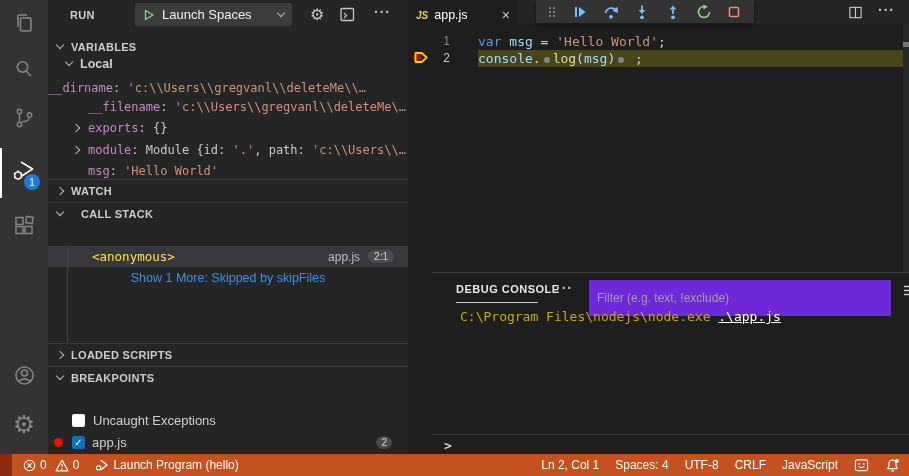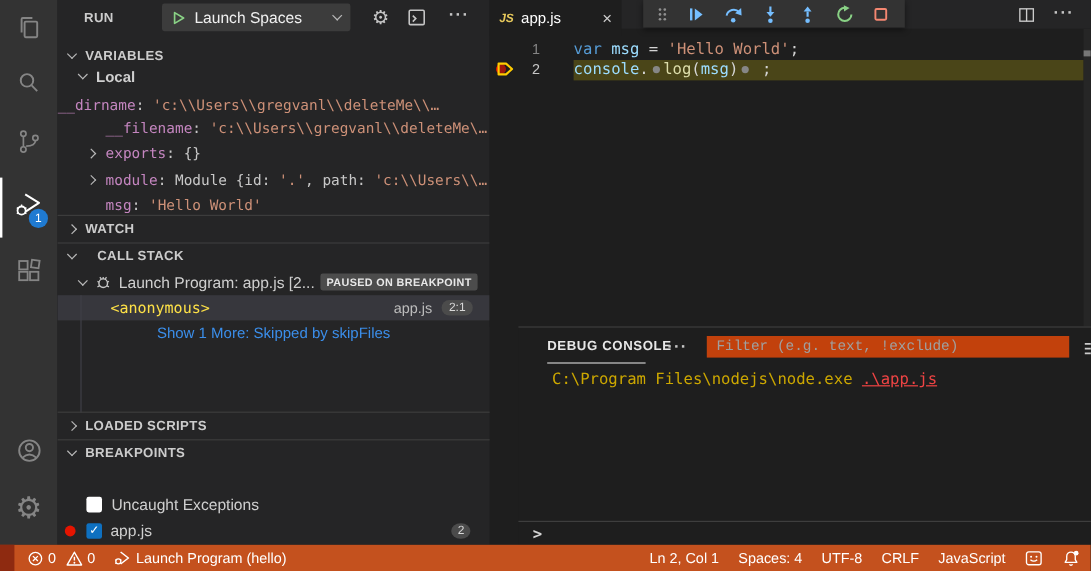--- a/index.html
+++ b/index.html
@@ -64,26 +64,26 @@
                margin:0 3px; vertical-align:middle; }
   #cur-line { position:absolute; left:70px; top:50px; width:425px; height:17px; background:#4a4518; }
   #ovr-ruler { position:absolute; right:0; top:24px; width:6px; height:248px; background:#262626; }
 
   
   #panel { left:432px; top:272px; width:501px; height:182px; background:#1e1e1e;
            border-top:1px solid #3e3e3e; }
   #panel-title { position:absolute; left:24px; top:10px; font-size:11px; font-weight:bold;
                  color:#e7e7e7; letter-spacing:.5px; }
   #panel-underline { position:absolute; left:24px; top:29px; width:82px; height:1px; background:#cccccc; }
-  #filter-input { position:absolute; left:157px; top:7px; width:302px; height:18px; background:#c2410c;
+  #filter-input { position:absolute; left:157px; top:7px; width:302px; height:36px; background:#6d28d9;
                   border:none; outline:none; color:#e0e0e0; font-size:12px; padding:0 8px;
-                  font-family:Liberation Mono, monospace; }
+                  font-family:Liberation Sans, sans-serif; }
   #filter-input::placeholder { color:#a0a0a0; }
   #console-out { position:absolute; left:28px; top:36px; font-size:13px; color:#cca700; white-space:pre; }
-  #console-out a { color:#ef4444; text-decoration:underline; }
+  #console-out a { color:#ffffff; text-decoration:underline; }
   #repl { position:absolute; left:0; top:161px; width:501px; height:21px; border-top:1px solid #3e3e3e; }
   #repl-prompt { position:absolute; left:12px; top:3px; color:#d4d4d4; font-size:13px; font-weight:bold; }
 
   
   #statusbar { left:0; top:454px; width:909px; height:22px; background:#c4511e; color:#ffffff;
                font-size:12px; display:flex; align-items:center; }
   #sb-remote { width:12px; height:22px; background:#8e2a10; flex:none; }
   .sb-item { display:flex; align-items:center; gap:4px; padding:0 5px; height:22px; color:#ffffff; }
   #sb-left { display:flex; align-items:center; gap:6px; padding-left:6px; }
   #sb-right { margin-left:auto; display:flex; align-items:center; gap:6px; padding-right:4px; }
@@ -210,31 +210,20 @@
     <div class="divider" style="top:179px;"></div>
     <div class="srow" style="top:180px; height:21px;">
       <span class="chev right" style="margin-left:9px;"></span>
       <span class="hdr" style="margin-left:8px;">WATCH</span>
     </div>
 
     <div class="divider" style="top:202px;"></div>
     <div class="srow" style="top:203px;">
       <span class="chev down" style="margin-left:9px;"></span>
       <span class="hdr" style="margin-left:18px;">CALL STACK</span>
-    </div>
-    <div class="srow" style="top:224px; height:22px;">
-      <span class="chev down" style="margin-left:18px;"></span>
-      <span style="margin-left:7px;">
-        <svg width="14" height="14" viewBox="0 0 14 14">
-            <circle cx="7" cy="8" r="3.6" fill="none" stroke="#c5c5c5" stroke-width="1.2"></circle>
-            <path d="M7 4.4 V2.8 M4.2 3 l1.2 1.4 M9.8 3 l-1.2 1.4 M2.2 6.5 l1.6 .7 M11.8 6.5 l-1.6 .7 M2.2 11 l1.7 -.8 M11.8 11 l-1.7 -.8" stroke="#c5c5c5" stroke-width="1.1" fill="none"></path>
-          </svg>
-      </span>
-      <span style="margin-left:6px; white-space:nowrap; overflow:hidden; max-width:170px;">Launch Program: app.js [2...</span>
-      <span class="badge-pill" style="margin-left:auto; margin-right:10px;">PAUSED ON BREAKPOINT</span>
     </div>
     <div class="srow" style="top:246px; background:#37373d; height:21px;">
       <span class="mono" style="margin-left:44px; font-size:12.5px; color:#fde047;">&lt;anonymous&gt;</span>
       <span style="margin-left:auto; font-size:12px; color:#bdbdbd;">app.js</span>
       <span class="badge-round" style="margin-left:8px; margin-right:14px;">2:1</span>
     </div>
     <div class="abs" style="left:19px; top:246px; width:1px; height:98px; background:#3f3f46;"></div>
     <div class="srow" style="top:267px; justify-content:center;">
       <span class="link">Show 1 More: Skipped by skipFiles</span>
     </div>

